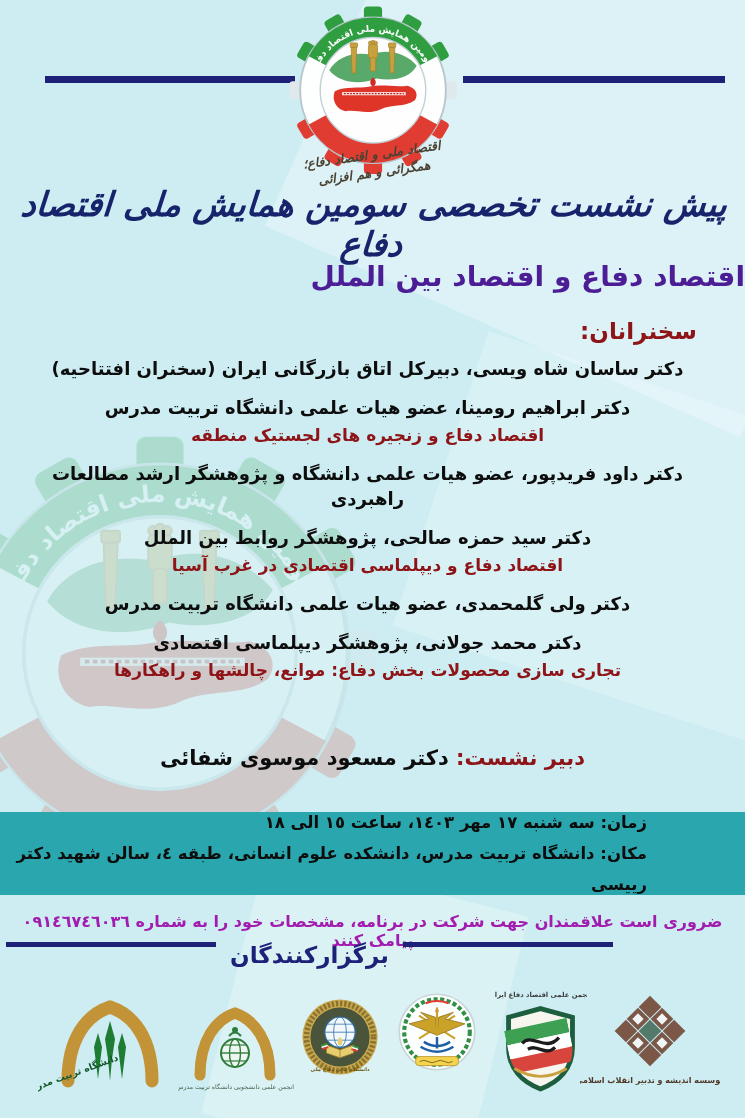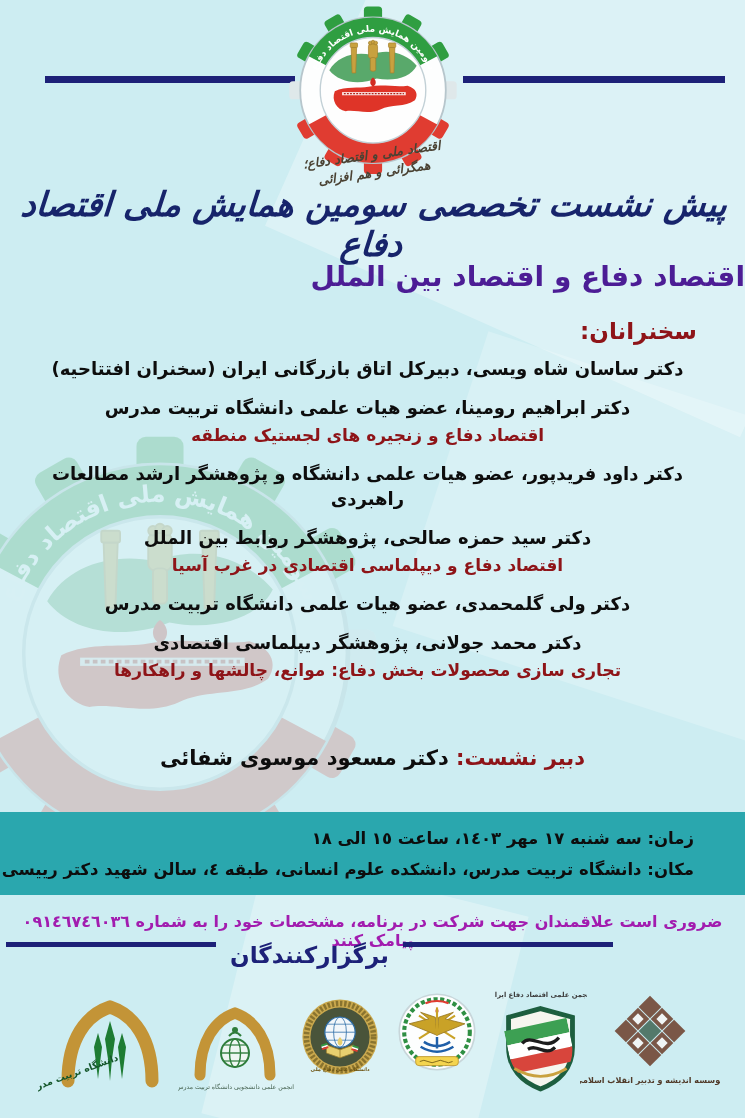--- a/index.html
+++ b/index.html
@@ -44,21 +44,21 @@
   .speaker .name{font-size:18px;font-weight:bold;color:#0d0d0d;line-height:25px;}
   .speaker .topic{font-size:17px;font-weight:bold;color:#8e1418;line-height:24px;margin-top:3px;}
   .chair{
     top:746px;left:0;width:745px;text-align:center;font-size:21px;font-weight:bold;color:#0d0d0d;
   }
   .chair .lbl{color:#8e1418;}
   
   .band{
     top:812px;left:0;width:745px;height:83px;background:#2aa7ae;
     display:flex;flex-direction:column;justify-content:center;
-    padding-right:51px;box-sizing:border-box;
+    padding-right:98px;box-sizing:border-box;
   }
   .band .line{font-size:16.5px;font-weight:bold;color:#0d0d0d;line-height:31px;text-align:right;}
   .sms{
     top:912px;left:0;width:745px;text-align:center;
     font-size:16px;font-weight:bold;color:#a21caf;
   }
   .organizers-row{
     top:942px;left:0;width:619px;display:flex;justify-content:center;gap:14px;
   }
   .organizers-row .bar{height:5px;width:210px;background:#1d2178;}

